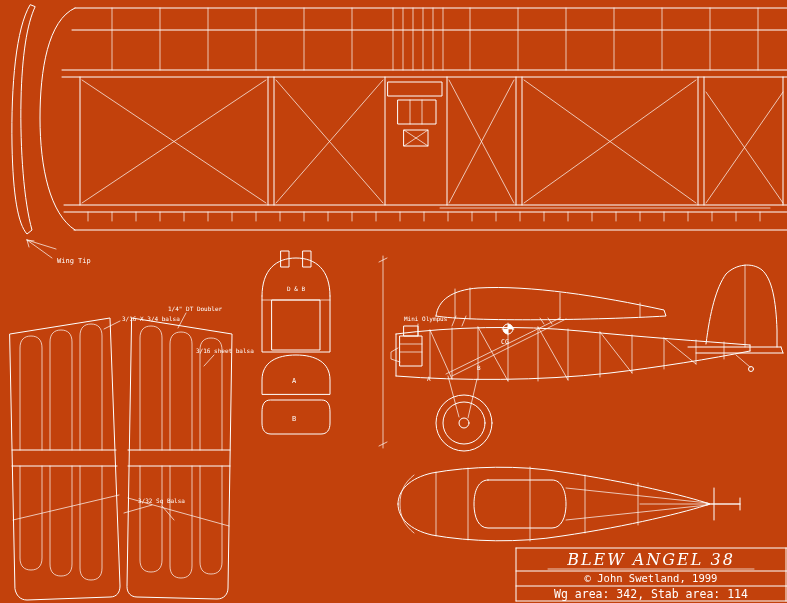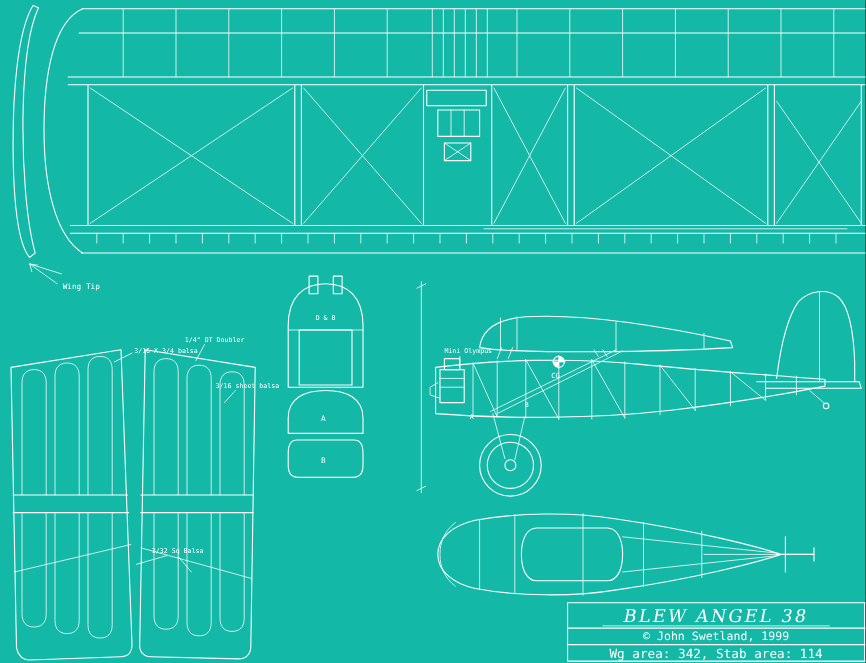--- a/index.html
+++ b/index.html
@@ -1,16 +1,16 @@
 <!DOCTYPE html>
 <html><head>
 <meta charset="utf-8">
 <style>
   html,body{margin:0;padding:0;background:#000;}
-  .stage{position:relative;width:787px;height:603px;background:#14b8a6;overflow:hidden;}
+  .stage{position:relative;width:787px;height:603px;background:#c2410c;overflow:hidden;}
   svg{display:block;}
   path,rect,circle,ellipse,line{fill:none;stroke:#fff;stroke-width:1;stroke-linecap:round;stroke-linejoin:round;}
   .thin{stroke-width:0.7;}
   .fillw{fill:#fff;stroke:none;}
   text{fill:#fff;stroke:none;font-family:"DejaVu Sans Mono",monospace;}
   .t-title{font-family:"DejaVu Serif",serif;font-style:italic;letter-spacing:2px;}
 </style>
 </head>
 <body>
 

